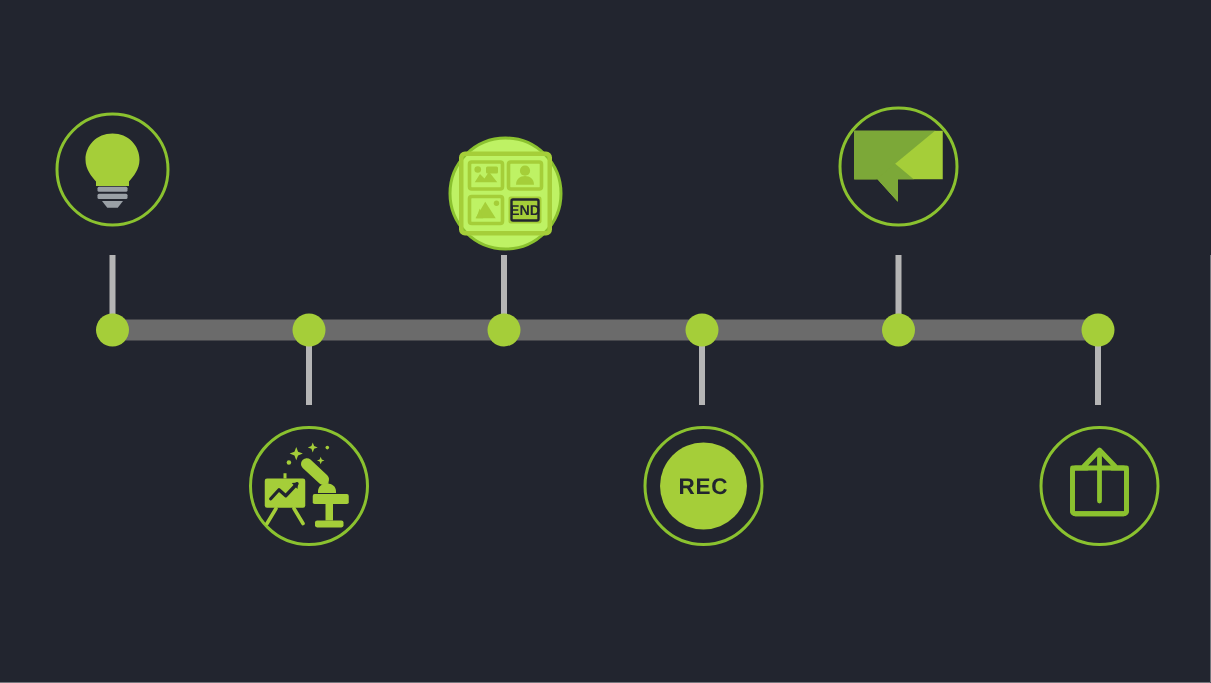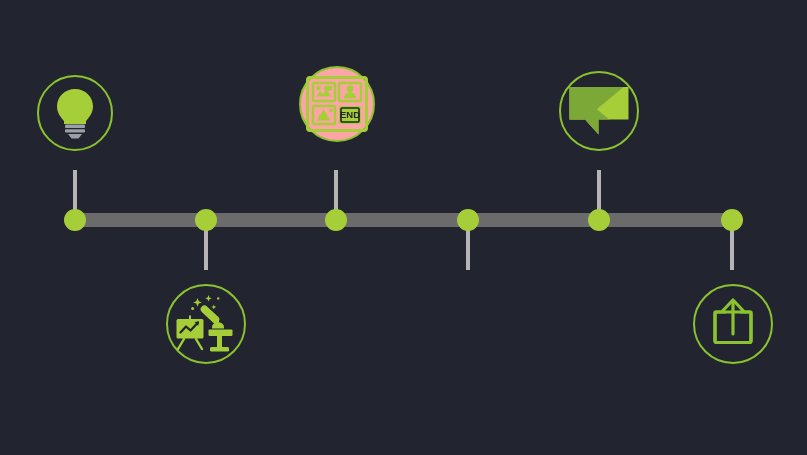--- a/index.html
+++ b/index.html
@@ -129,21 +129,21 @@
           <path d="M37 33.5 C37 30.5 39.5 28.3 43 28.3 C46.5 28.3 49 30.5 49 33.5 L49 34.6 L37 34.6 Z"></path>
           <rect x="42" y="24.6" width="2" height="4"></rect>
           <rect x="33.5" y="35.4" width="24" height="6.6" rx="1.2"></rect>
           <rect x="42" y="42" width="5" height="11"></rect>
           <rect x="35" y="53" width="19" height="4.6" rx="1.4"></rect>
         </g>
       </svg>
     </span>
   </div>
 
-  <div class="badge" style="left: 299px; top: 66px; width: 76px; height: 76px; border-color: rgb(139, 194, 47); background: #fca5a5;">
+  <div class="badge" style="left: 299px; top: 91px; width: 76px; height: 76px; border-color: rgb(139, 194, 47); background: #bef264;">
     <span>
       <svg width="62" height="56" viewBox="0 0 62 56">
 
         <rect x="1.5" y="1.5" width="59" height="53" rx="2.5" fill="none" stroke="#a5ce39" stroke-width="3"></rect>
 
         <g>
           <rect x="7" y="7" width="22" height="18" rx="1.5" fill="none" stroke="#a5ce39" stroke-width="2.4"></rect>
           <path d="M10.5 20.5 L14 15 L17 18 L20 13.5 L25.5 20.5 Z" fill="#a5ce39"></path>
           <rect x="18" y="10" width="8" height="4.6" rx="1" fill="#a5ce39"></rect>
           <circle cx="12.5" cy="12" r="2.2" fill="#a5ce39"></circle>
@@ -164,20 +164,25 @@
 
         <g>
           <rect x="33" y="30" width="22" height="18" rx="1.5" fill="#a5ce39"></rect>
           <rect x="35" y="32" width="18" height="14" rx="1" fill="none" stroke="#22252f" stroke-width="1.6"></rect>
           <text x="44" y="42.2" text-anchor="middle" font-family="Liberation Sans, sans-serif" font-size="9.5" font-weight="bold" fill="#22252f">END</text>
         </g>
       </svg>
     </span>
   </div>
 
+  <div class="badge" style="left: 429px; top: 284px; width: 80px; height: 80px; border-color: rgb(139, 194, 47); background: rgb(34, 37, 47);">
+    <div class="rec-inner" style="background: rgb(165, 206, 57);">
+      <span class="rec-text" style="color: rgb(34, 37, 47);">REC</span>
+    </div>
+  </div>
 
   <div class="badge" style="left: 559px; top: 71px; width: 80px; height: 80px; border-color: rgb(139, 194, 47); background: rgb(34, 37, 47);">
     <span>
       <svg width="62" height="52" viewBox="0 0 62 52">
         <defs>
           <clipPath id="bubbleClip">
             <path d="M1.5 2 L60.5 2 L60.5 34.5 L30.5 34.5 L30.5 49.5 L17 34.5 L1.5 34.5 Z"></path>
           </clipPath>
         </defs>
         <g clip-path="url(#bubbleClip)">

